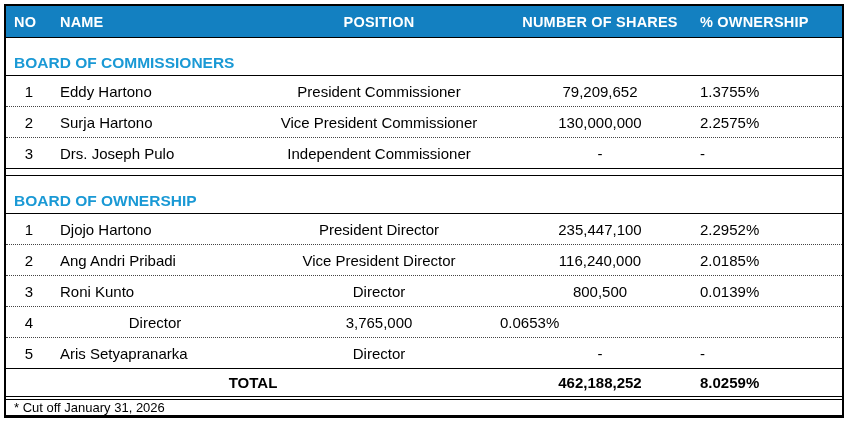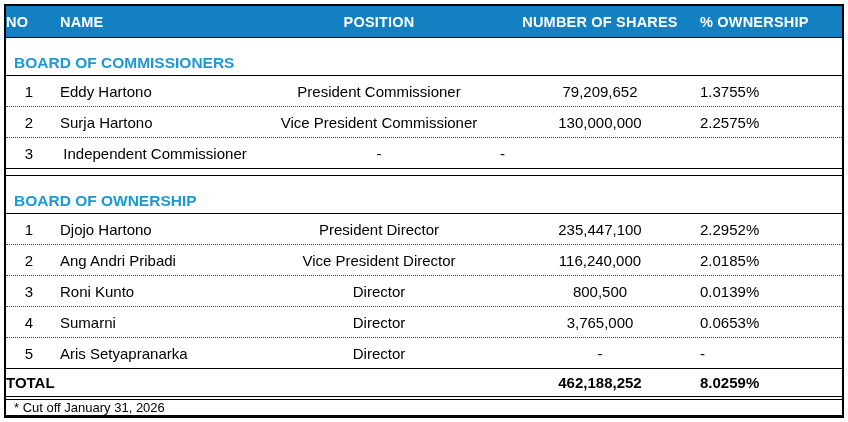--- a/index.html
+++ b/index.html
@@ -69,23 +69,23 @@
     display: flex;
     align-items: center;
     padding-left: 8px;
     font-size: 13px;
   }
   .c-no   { text-align: center; }
   .c-name { text-align: left; padding-left: 8px; }
   .c-pos  { text-align: center; }
   .c-shr  { text-align: center; }
   .c-own  { text-align: left; }
-  .h-no   { text-align: left; padding-left: 0; }
+  .h-no   { text-align: left; padding-left: 8px; }
   .h-name { text-align: left; padding-left: 8px; }
-  .total-label { grid-column: 1 / span 3; }
+  .total-label { grid-column: 1 / span 3; text-align: center; }
 </style>
 </head>
 <body>
 
 <div class="table-wrap">
 
   <div class="row header-row">
     <div class="h-no">NO</div>
     <div class="h-name">NAME</div>
     <div class="c-pos">POSITION</div>
@@ -108,20 +108,21 @@
   <div class="row data-row">
     <div class="c-no">2</div>
     <div class="c-name">Surja Hartono</div>
     <div class="c-pos">Vice President Commissioner</div>
     <div class="c-shr">130,000,000</div>
     <div class="c-own">2.2575%</div>
   </div>
 
   <div class="row data-row last">
     <div class="c-no">3</div>
+    <div class="c-name">Drs. Joseph Pulo</div>
     <div class="c-pos">Independent Commissioner</div>
     <div class="c-shr">-</div>
     <div class="c-own">-</div>
   </div>
 
   <div class="spacer-row"></div>
 
   <div class="section-row">
     <span>BOARD OF OWNERSHIP</span>
   </div>
@@ -145,21 +146,20 @@
   <div class="row data-row">
     <div class="c-no">3</div>
     <div class="c-name">Roni Kunto</div>
     <div class="c-pos">Director</div>
     <div class="c-shr">800,500</div>
     <div class="c-own">0.0139%</div>
   </div>
 
   <div class="row data-row">
     <div class="c-no">4</div>
-    <div class="c-name">Sumarni</div>
     <div class="c-pos">Director</div>
     <div class="c-shr">3,765,000</div>
     <div class="c-own">0.0653%</div>
   </div>
 
   <div class="row data-row last">
     <div class="c-no">5</div>
     <div class="c-name">Aris Setyapranarka</div>
     <div class="c-pos">Director</div>
     <div class="c-shr">-</div>

